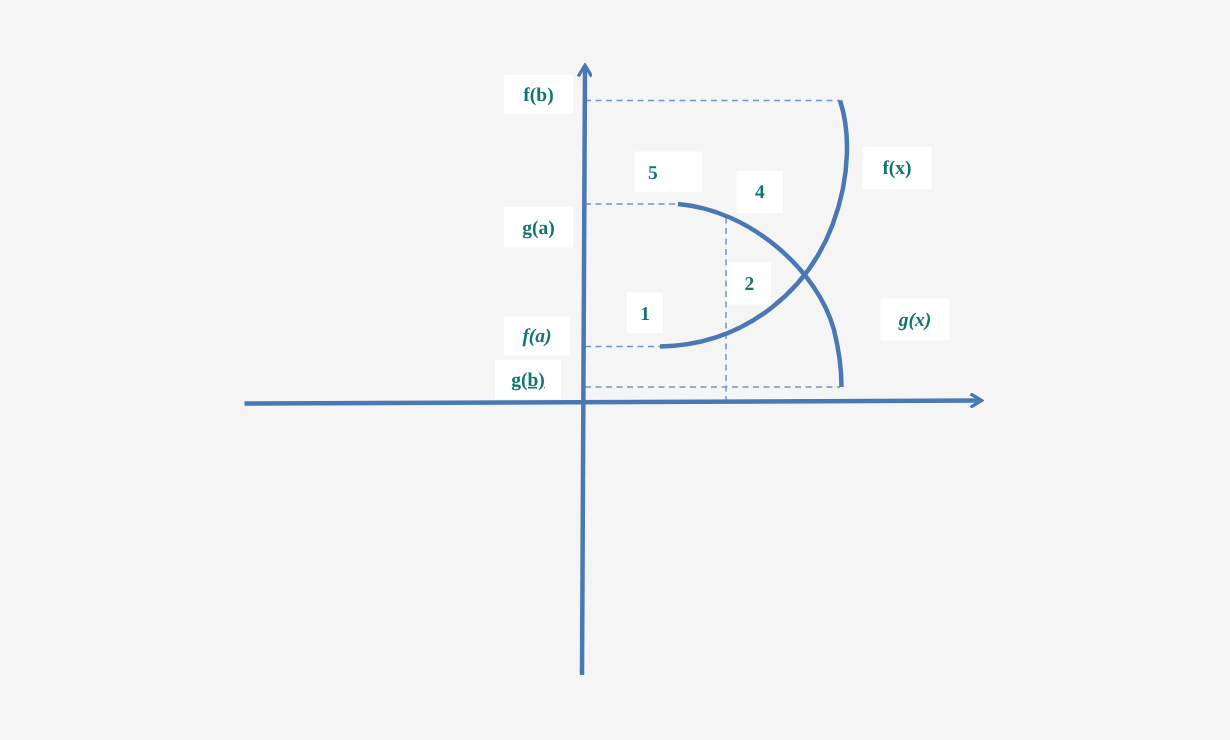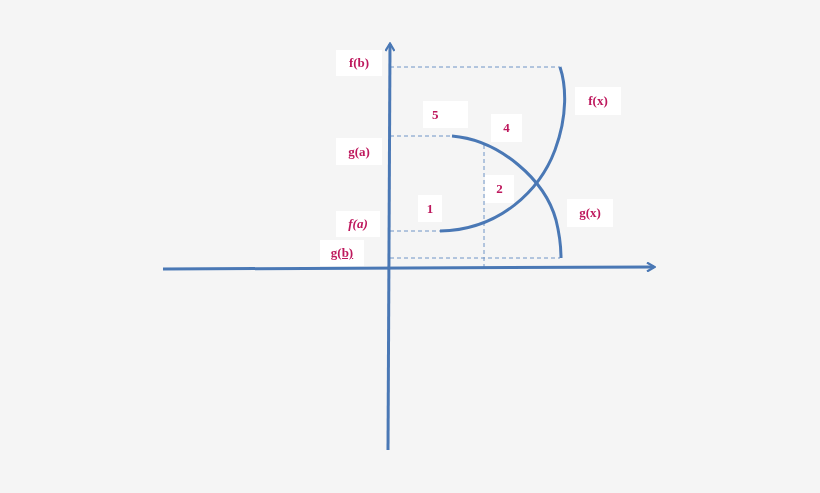--- a/index.html
+++ b/index.html
@@ -1,18 +1,18 @@
 <!DOCTYPE html>
 <html><head>
   <meta charset="utf-8">
   <style>
     html, body { margin: 0; padding: 0; }
     body { width: 820px; height: 493px; background: #f5f5f5; position: relative; overflow: hidden; font-family: "Liberation Sans", sans-serif; }
     svg.canvas { position: absolute; left: 0; top: 0; }
-    .lbl { position: absolute; background: #ffffff; color: #be185d; font-weight: bold; font-size: 13px; display: flex; align-items: center; justify-content: center; font-family: "Liberation Serif", serif; }
+    .lbl { position: absolute; background: #ffffff; color: #0f766e; font-weight: bold; font-size: 13px; display: flex; align-items: center; justify-content: center; font-family: "Liberation Serif", serif; }
   </style>
 </head>
 <body>
 
 <svg class="canvas" width="820" height="493" viewBox="0 0 820 493">
   <defs>
     <marker id="arr" markerWidth="10" markerHeight="10" refX="8" refY="5" orient="auto" markerUnits="userSpaceOnUse">
       <path d="M1,0.5 L8.5,5 L1,9.5" fill="none" stroke="#4a78b5" stroke-width="2.2"></path>
     </marker>
   </defs>
@@ -28,21 +28,21 @@
   <line x1="163" y1="269" x2="654" y2="267" stroke="#4a78b5" stroke-width="3" marker-end="url(#arr)"></line>
   <line x1="388" y1="450" x2="390" y2="44" stroke="#4a78b5" stroke-width="3" marker-end="url(#arr)"></line>
 
   <path d="M440,231 C500,230 540,190 555,150 C568,115 566,85 560,67" fill="none" stroke="#4a78b5" stroke-width="3"></path>
   <path d="M452,136 C500,140 545,180 556,220 C560,236 561,248 561,258" fill="none" stroke="#4a78b5" stroke-width="3"></path>
 </svg>
 
 <div class="lbl" style="left:336px;top:50px;width:46px;height:26px;">f(b)</div>
 <div class="lbl" style="left:336px;top:138px;width:46px;height:27px;">g(a)</div>
 <div class="lbl" style="left:336px;top:211px;width:44px;height:26px;font-style:italic;">f(a)</div>
-<div class="lbl" style="left:320px;top:240px;width:44px;height:26px;text-decoration:underline;">g(b)</div>
+<div class="lbl" style="left:330px;top:240px;width:44px;height:26px;text-decoration:underline;">g(b)</div>
 
 <div class="lbl" style="left:423px;top:101px;width:45px;height:27px;justify-content:flex-start;padding-left:9px;box-sizing:border-box;">5</div>
 <div class="lbl" style="left:491px;top:114px;width:31px;height:28px;">4</div>
 <div class="lbl" style="left:418px;top:195px;width:24px;height:27px;">1</div>
 <div class="lbl" style="left:485px;top:175px;width:29px;height:28px;">2</div>
 
-<div class="lbl" style="left:575px;top:87px;width:46px;height:28px;">f(x)</div>
-<div class="lbl" style="left:567px;top:199px;width:46px;height:28px;">g(x)</div>
+<div class="lbl" style="left:575px;top:98px;width:46px;height:28px;">f(x)</div>
+<div class="lbl" style="left:587px;top:199px;width:46px;height:28px;font-style:italic;">g(x)</div>
 
 </body></html>

